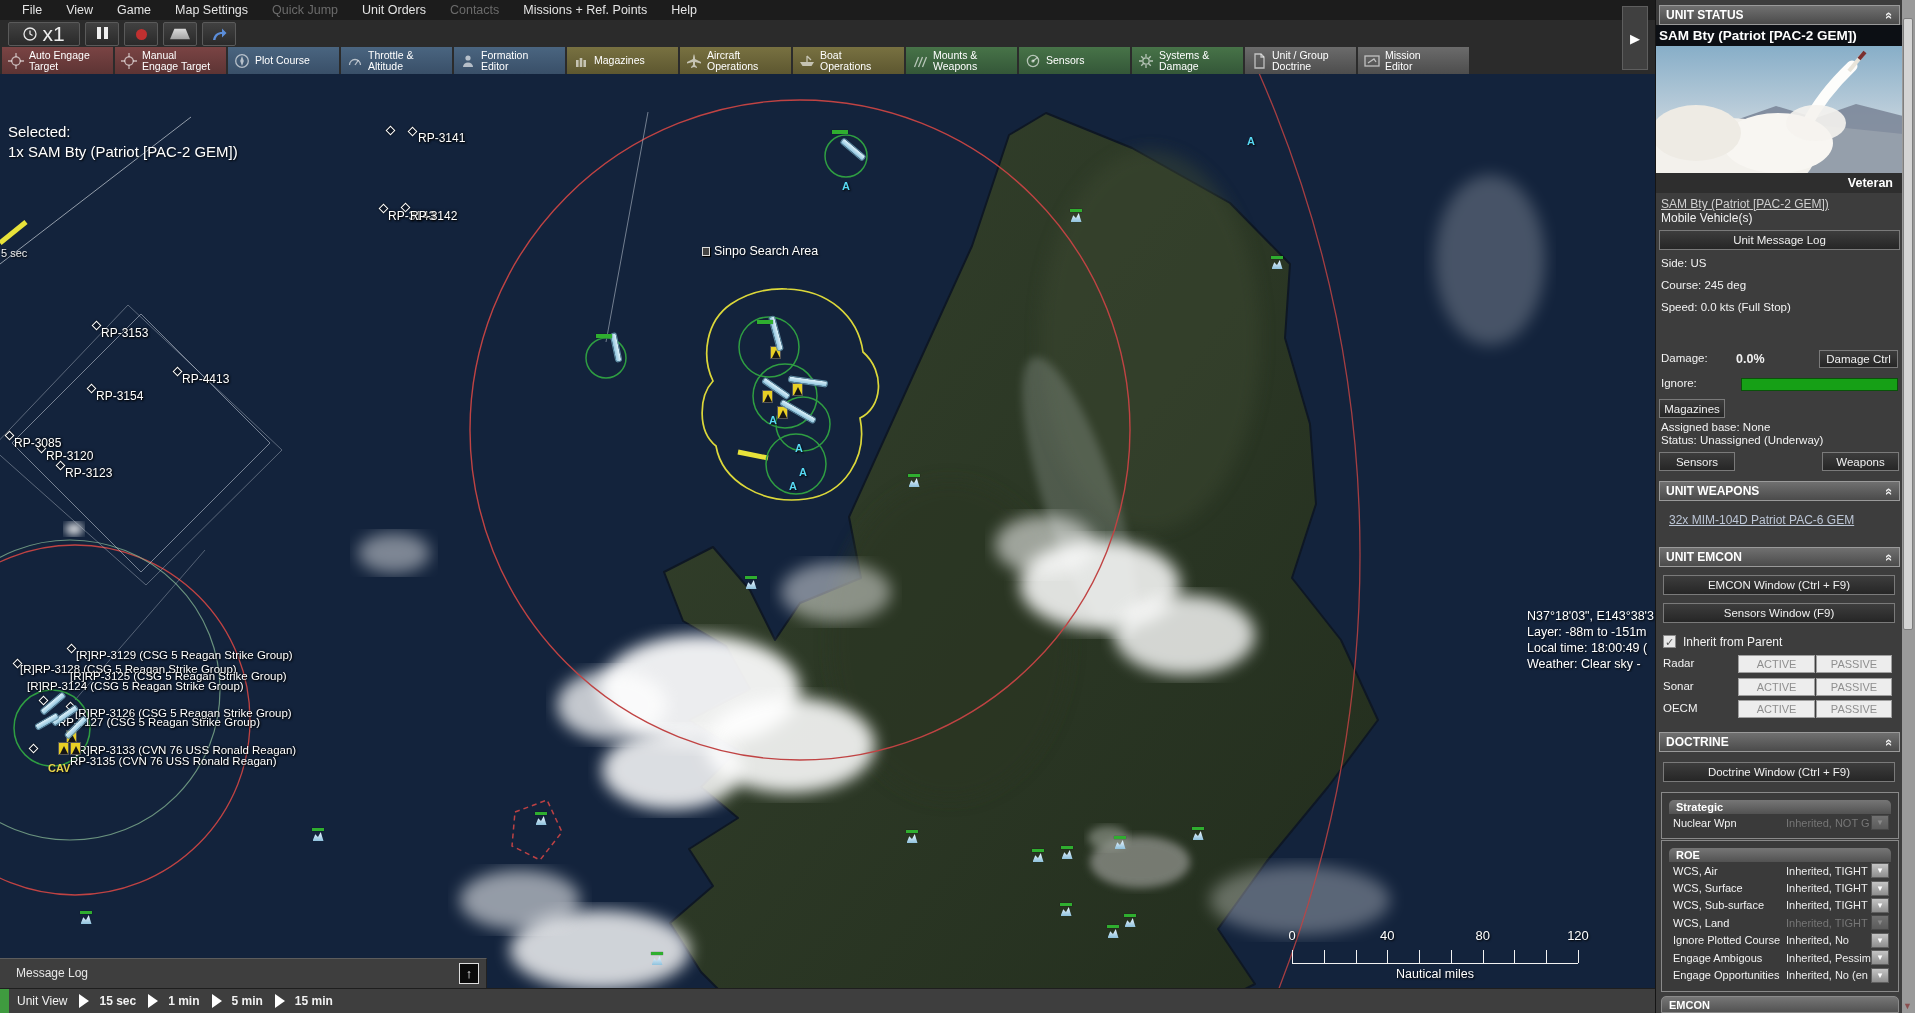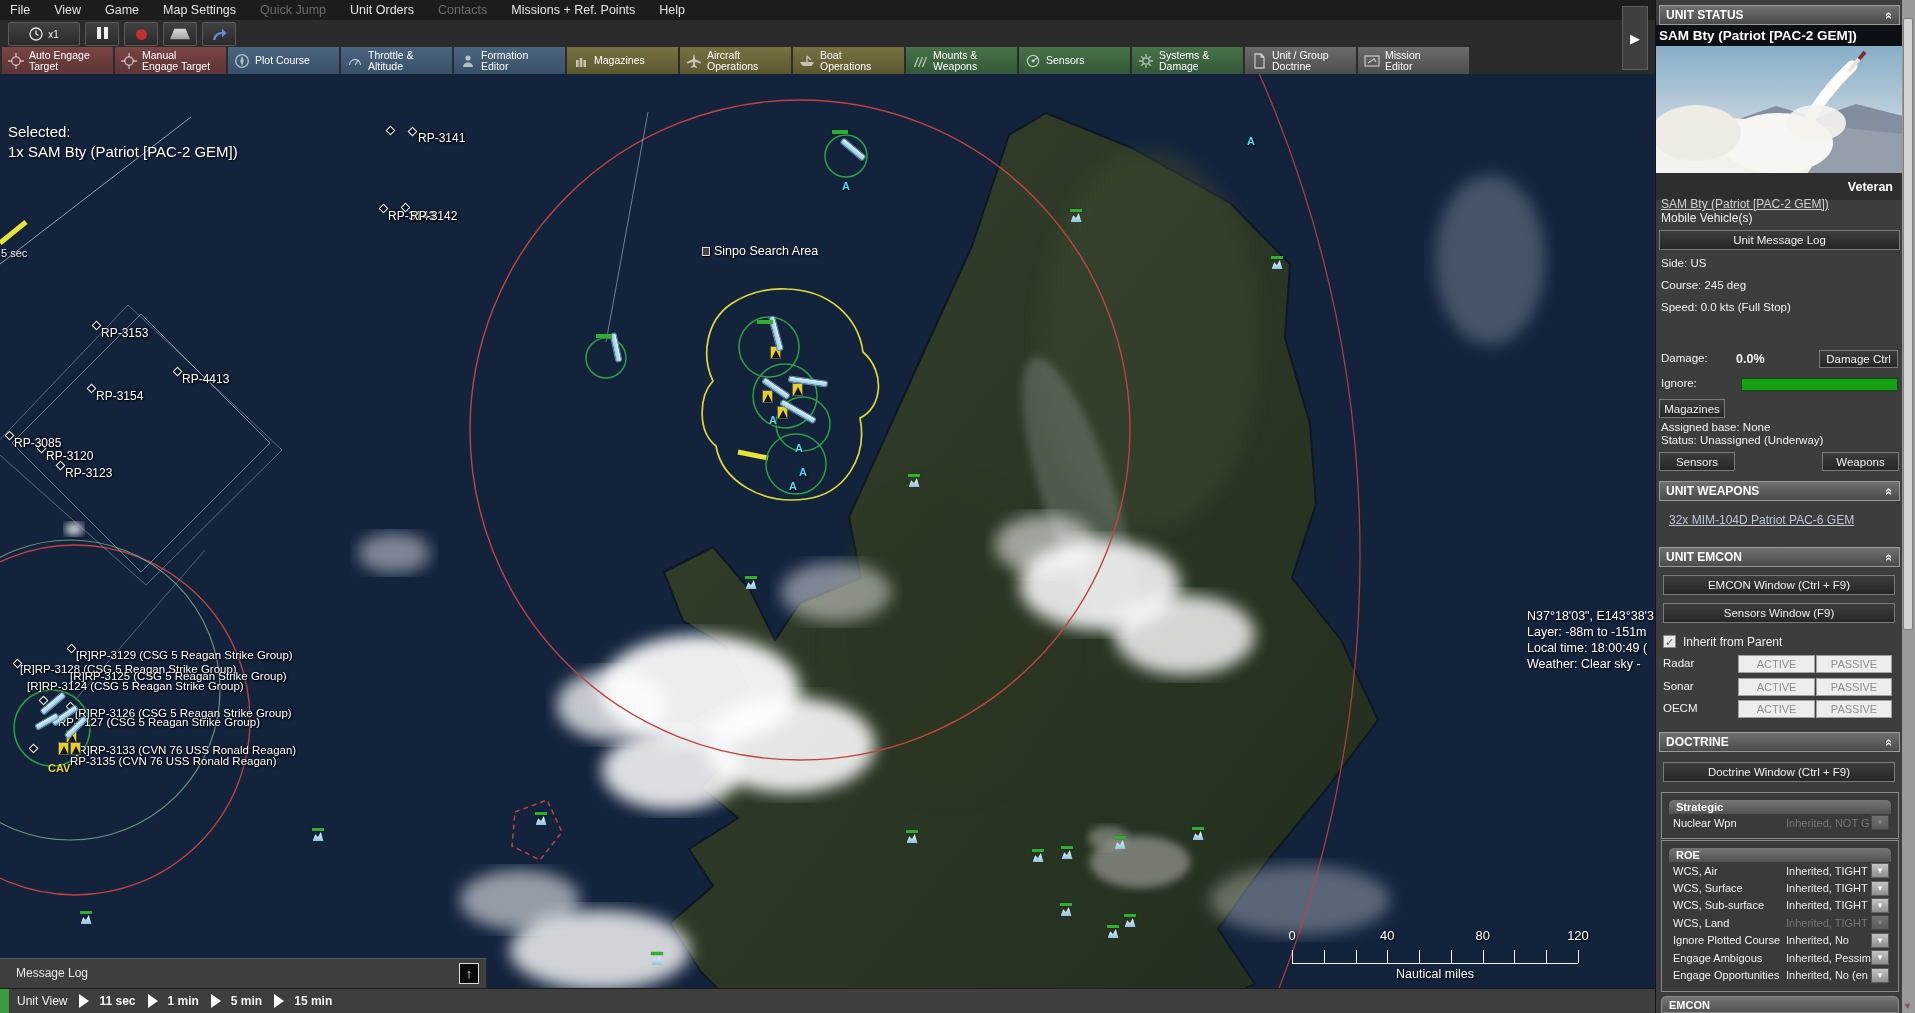--- a/index.html
+++ b/index.html
@@ -1,20 +1,20 @@
 <!DOCTYPE html>
 <html><head>
 <meta charset="utf-8">
 <style>
   *{box-sizing:border-box;margin:0;padding:0}
   body{background:#000;font-family:"Liberation Sans",sans-serif}
   #root{position:relative;width:1915px;height:1013px;overflow:hidden;background:#2b2b2b;color:#fff}
 
   
-  .menubar{position:absolute;top:0;left:0;width:1655px;height:20px;background:#1c1c1c;display:flex;align-items:center;padding-left:10px;gap:24px;font-size:12.5px;color:#e4e4e4}
+  .menubar{position:absolute;top:0;left:0;width:1655px;height:20px;background:#1c1c1c;display:flex;align-items:center;padding-left:22px;gap:24px;font-size:12.5px;color:#e4e4e4}
   .menu-item{white-space:nowrap;cursor:default}
   .menu-item.disabled{color:#6b6b6b}
   .transport{position:absolute;top:22px;left:8px;display:flex;gap:5px}
   .tbtn{height:24px;background:linear-gradient(#414141,#2a2a2a);border:1px solid #5a5a5a;border-radius:2px;display:flex;align-items:center;justify-content:center;color:#eee;gap:5px}
   .tbtn.wide{width:72px}.tbtn.sq{width:34px}
   .pausebars span{display:inline-block;width:4px;height:12px;background:#f0f0f0;margin:0 1.5px}
   .recdot{width:11px;height:11px;border-radius:50%;background:#c03030}
   .ramp{width:20px;height:13px;background:linear-gradient(#e0e0e0,#9a9a9a);clip-path:polygon(22% 10%,78% 10%,100% 90%,0% 90%)}
 
   .toolbar{position:absolute;top:47px;left:2px;display:flex;gap:2px}
@@ -70,21 +70,21 @@
 
   
   .sidebar{position:absolute;top:0;right:0;width:260px;height:1013px;background:#3d3d3d;border-left:1px solid #151515;font-size:11.5px}
   .sb-scroll{position:absolute;right:0;top:0;width:13px;height:1013px;background:#9a9a9a}
   .sb-thumb{position:absolute;left:1px;top:18px;width:10px;height:612px;background:#d4d4d4;border:1px solid #7e7e7e;border-radius:2px}
   .sb-down{position:absolute;left:1px;bottom:2px;font-size:9px;color:#8a4f4f}
   .hdr{position:absolute;left:3px;width:241px;height:19px;background:linear-gradient(#707070,#4b4b4b);border:1px solid #9a9a9a;color:#fff;font-weight:bold;font-size:12px;display:flex;align-items:center;justify-content:space-between;padding:9px 6px}
   .chev{transform:rotate(90deg);font-size:13px;font-weight:bold;color:#f0f0f0}
   .unit-title{position:absolute;top:25px;left:0;width:247px;height:21px;background:#0c0f14;font-weight:bold;font-size:13.5px;display:flex;align-items:center;padding-left:3px;white-space:nowrap}
   .photo{position:absolute;top:46px;left:0;width:247px;height:127px;overflow:hidden}
-  .vet{position:absolute;top:173px;left:0;width:247px;height:27px;background:#2e2e2e;font-weight:bold;font-size:12.5px;display:flex;justify-content:flex-end;align-items:center;padding-right:10px}
+  .vet{position:absolute;top:173px;left:0;width:247px;height:20px;background:#2e2e2e;font-weight:bold;font-size:12.5px;display:flex;justify-content:flex-end;align-items:center;padding-right:10px}
   .sb-link{position:absolute;color:#cfcfcf;text-decoration:underline;font-size:12px;white-space:nowrap}
   .sb-text{position:absolute;color:#f2f2f2;white-space:nowrap}
   .sb-btn{position:absolute;background:linear-gradient(#3d3d3d,#262626);border:1px solid #7a7a7a;color:#f0f0f0;font-size:11.5px;display:flex;align-items:center;justify-content:center;cursor:default}
   .ebtn{position:absolute;background:#ededed;border:1px solid #9f9f9f;color:#8f8f8f;font-size:11px;height:18px;display:flex;align-items:center;justify-content:center}
   .greenbar{position:absolute;background:#16a016;border:1px solid #0a520a}
   .cbx{position:absolute;width:13px;height:13px;background:#e9e9e9;border:1px solid #8a8a8a;color:#555;font-size:11px;line-height:12px;text-align:center}
   .group{position:absolute;left:5px;width:238px;border:1px solid #8a8a8a;background:#3a3a3a;padding:7px}
   .group-h{height:14px;background:linear-gradient(#767676,#525252);border-radius:5px 5px 0 0;font-size:11px;font-weight:bold;padding-left:7px;display:flex;align-items:center;color:#fff}
   .drow{display:flex;align-items:center;height:17.4px;padding:0 2px 0 4px;font-size:11px}
   .drow .lbl{width:113px;flex:none;color:#f2f2f2;white-space:nowrap;overflow:hidden}
@@ -110,21 +110,21 @@
       <div class="menu-item">Missions + Ref. Points</div>
       <div class="menu-item">Help</div>
     </div>
 
   <div class="transport">
     <div class="tbtn wide">
       <svg width="14" height="14" viewBox="0 0 14 14">
           <circle cx="7" cy="7" r="6" fill="none" stroke="#e8e8e8" stroke-width="1.3"></circle>
           <path d="M7 3.5V7l2.5 1.5" fill="none" stroke="#e8e8e8" stroke-width="1.3"></path>
         </svg>
-      <span style="font-size:10px">x1</span>
+      <span style="font-size:21px">x1</span>
     </div>
     <div class="tbtn sq">
         <span class="pausebars"><span></span><span></span></span>
       </div>
     <div class="tbtn sq">
         <span class="recdot"></span>
       </div>
     <div class="tbtn sq">
         <span class="ramp"></span>
       </div>
@@ -443,21 +443,21 @@
 
   <div class="msgbar">
     <span class="mlabel">Message Log</span>
     <span class="msg-up"><span>↑</span></span>
   </div>
 
   <div class="statusbar" id="statusbar">
     <span class="chip"></span>
     <span>Unit View</span>
   <div class="tri"></div>
-      <div class="itv">11 sec</div>
+      <div class="itv">15 sec</div>
       <div class="tri"></div>
       <div class="itv">1 min</div>
       <div class="tri"></div>
       <div class="itv">5 min</div>
       <div class="tri"></div>
       <div class="itv">15 min</div>
     </div>
 
   <div class="sidebar">
     <div class="hdr" style="top:5px">

